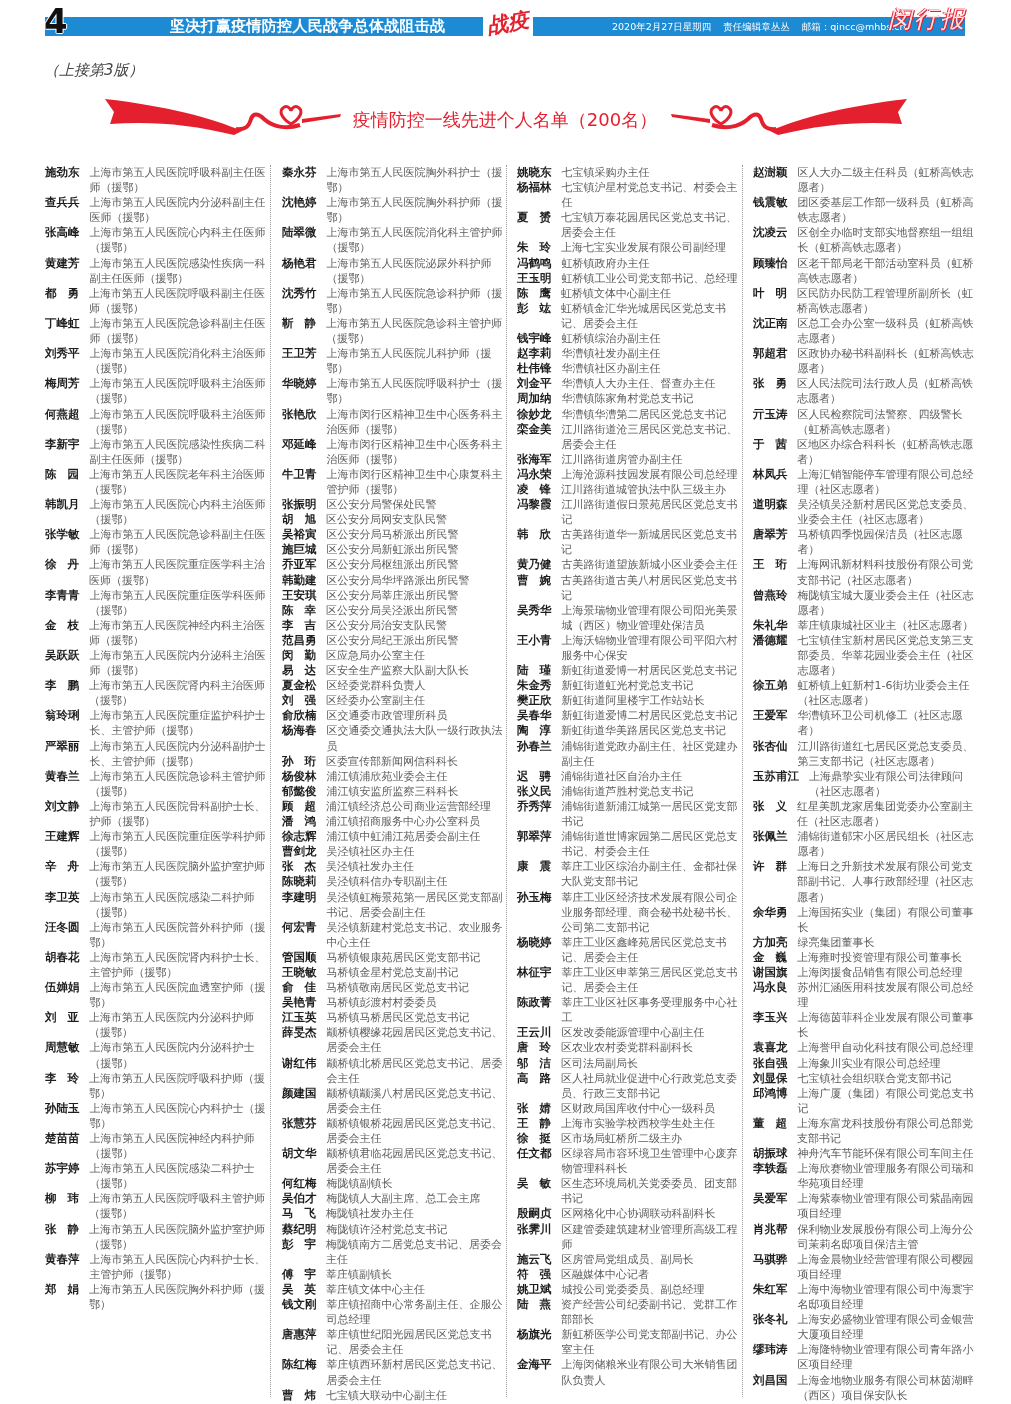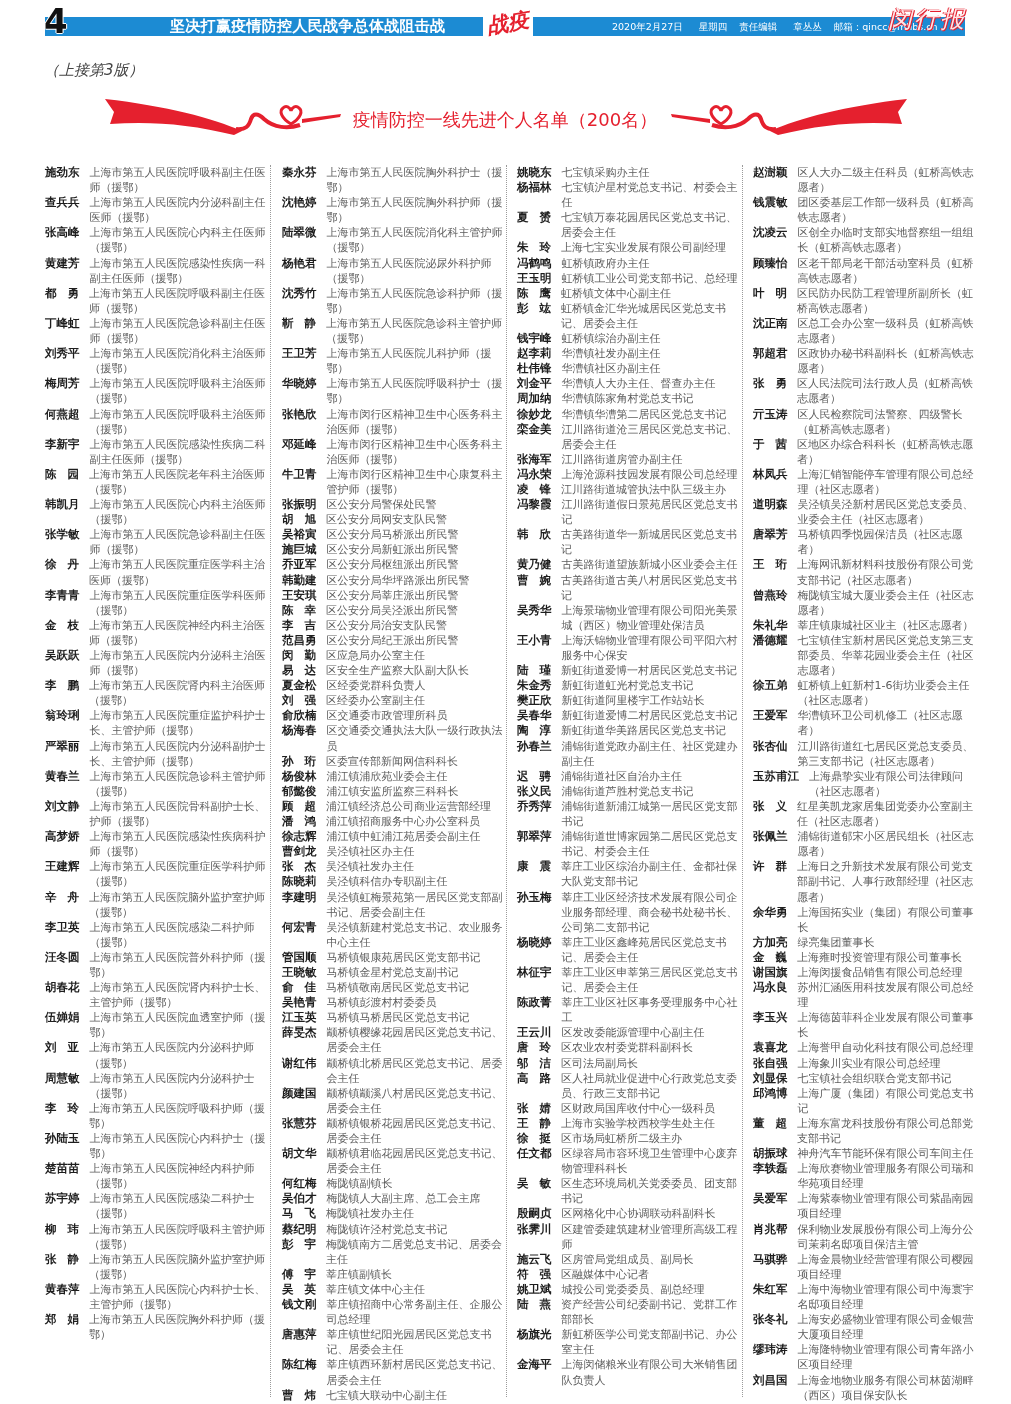--- a/index.html
+++ b/index.html
@@ -23,21 +23,21 @@
   }
   .campaign-logo {
     position:absolute; left:484px; top:0; width:48px; height:46px; line-height:46px;
     color:var(--red); font-family:"DejaVu Serif",serif; font-style:italic; font-weight:bold;
     font-size:21px; text-align:center; transform:rotate(-10deg); white-space:nowrap;
   }
   .meta {
     position:absolute; left:612px; top:17px; height:19px; line-height:19px;
     color:#fff; font-size:9.5px; white-space:nowrap;
   }
-  .meta .sp { margin-left:16px; }
+  .meta .sp { margin-left:0; }
   .meta .gap { margin-left:12px; }
   .paper-logo {
     position:absolute; left:888px; top:4px; font-family:"DejaVu Serif",serif; font-style:italic;
     font-size:24px; line-height:30px; color:#fde4e6; letter-spacing:2px; white-space:nowrap;
     text-shadow:1px 1px 0 var(--red), -1px 0 0 var(--red);
   }
   .cont { position:absolute; left:44px; top:61px; font-size:15px; color:#444; white-space:nowrap;font-style:italic; }
   .ribbons { position:absolute; left:0; top:88px; }
   .ribbons .fill { fill:var(--red); }
   .ribbons .stroke { fill:none; stroke:var(--red); }
@@ -174,24 +174,20 @@
       </div>
       <div class="entry">
         <span class="name">黄春兰</span>
         <span class="desc">上海市第五人民医院急诊科主管护师（援鄂）</span>
       </div>
       <div class="entry">
         <span class="name">刘文静</span>
         <span class="desc">上海市第五人民医院骨科副护士长、护师（援鄂）</span>
       </div>
       <div class="entry">
-        <span class="name">高梦娇</span>
-        <span class="desc">上海市第五人民医院感染性疾病科护师（援鄂）</span>
-      </div>
-      <div class="entry">
         <span class="name">王建辉</span>
         <span class="desc">上海市第五人民医院重症医学科护师（援鄂）</span>
       </div>
       <div class="entry">
         <span class="name">辛 舟</span>
         <span class="desc">上海市第五人民医院脑外监护室护师（援鄂）</span>
       </div>
       <div class="entry">
         <span class="name">李卫英</span>
         <span class="desc">上海市第五人民医院感染二科护师（援鄂）</span>

